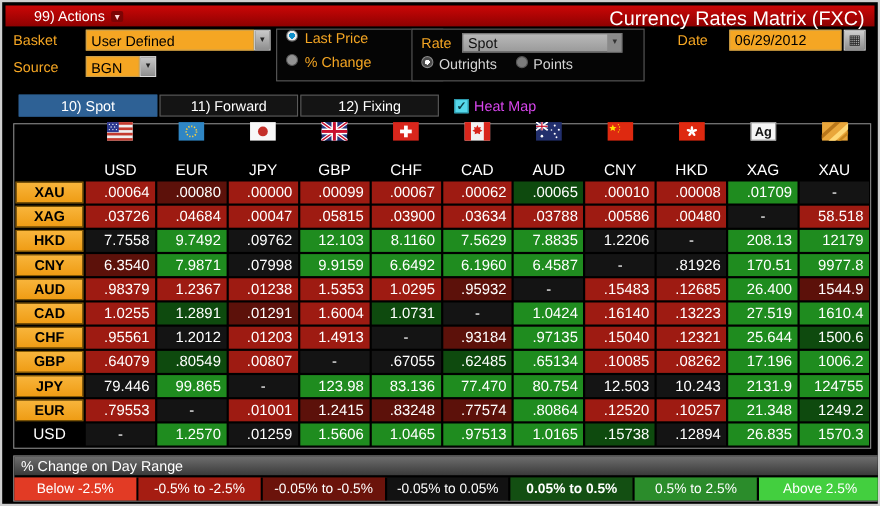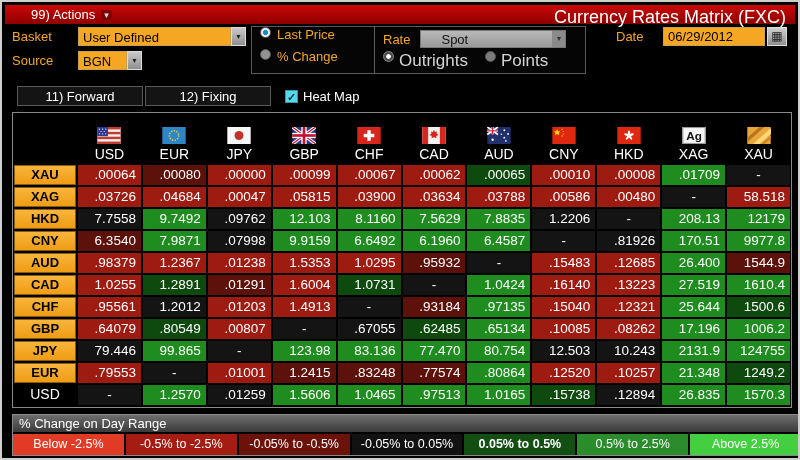--- a/index.html
+++ b/index.html
@@ -20,47 +20,47 @@
             border:1px solid #dcdcdc;box-sizing:border-box;color:#222;font-size:7px;
             text-align:center;line-height:17px;cursor:pointer;}
   .group{position:absolute;border:1px solid #5a5a5a;box-sizing:border-box;background:#050505;}
   .radio-row{display:flex;align-items:flex-start;gap:6px;height:22px;padding-left:8px;}
   .radio{width:11px;height:11px;border-radius:50%;display:inline-block;box-sizing:border-box;}
   .r-sel-cyan{background:radial-gradient(circle,#0e8fc9 0 2.6px,#ececec 2.7px);border:1px solid #666;}
   .r-unsel-gray{background:#939393;border:1px solid #555;}
   .r-sel-white{background:radial-gradient(circle,#ffffff 0 2.2px,#4b4b4b 2.3px);border:1px solid #888;}
   .r-unsel-dark{background:#7b7b7b;border:1px solid #555;}
   .radio-lbl-orange{color:#f5a623;font-size:13px;}
-  .radio-lbl-gray{color:#d4d4d4;font-size:17px;}
+  .radio-lbl-gray{color:#d4d4d4;font-size:13px;}
   .grayfield{position:absolute;background:linear-gradient(#b9b9b9,#9a9a9a);color:#111;font-size:13px;
-             height:18px;line-height:18px;padding:0 20px;box-sizing:border-box;border:1px solid #777;}
+             height:18px;line-height:18px;padding:0 4px;box-sizing:border-box;border:1px solid #777;}
   .grayfield .ar{position:absolute;right:0;top:0;width:13px;height:16px;background:#8a8a8a;
                  color:#333;font-size:7px;text-align:center;line-height:16px;}
   input.datefield{position:absolute;background:#f5a623;color:#000;font-size:13px;height:19px;
                   padding:0 4px;box-sizing:border-box;border:1px solid #caa14e;width:102px;
                   font-family:"Liberation Sans",sans-serif;}
   .calcbtn{position:absolute;width:20px;height:19px;background:linear-gradient(#cfcfcf,#8f8f8f);
            border:1px solid #ddd;box-sizing:border-box;color:#222;font-size:12px;text-align:center;
            line-height:17px;cursor:pointer;}
   
   .tabbar{position:absolute;left:15px;top:84px;height:20px;display:flex;gap:2px;align-items:center;}
   .tab{width:126px;height:20px;line-height:20px;text-align:center;font-size:13px;
        background:#141414;color:#ffffff;border:1px solid #5a5a5a;box-sizing:border-box;cursor:pointer;}
   .tab.active{background:#2e6195;color:#fff;border-color:#2e6195;}
   .heatwrap{display:flex;align-items:center;gap:5px;margin-left:12px;}
   .checkbox{width:13px;height:13px;background:#56d7ea;color:#083a44;font-size:11px;line-height:13px;
             text-align:center;font-weight:bold;border:1px solid #2c99ac;box-sizing:border-box;cursor:pointer;}
-  .heatlbl{color:#ffffff;font-size:13px;}
+  .heatlbl{color:#d946ef;font-size:13px;}
   
   .matrix-panel{position:absolute;left:10px;top:110px;width:780px;height:296px;
                 border:1px solid #8a8a8a;box-sizing:border-box;background:#000;padding:1px;}
   .grid{display:grid;grid-template-columns:62px repeat(11,1fr);gap:2px;background:#000;}
   .corner{height:48px;}
   .col-head{height:48px;display:flex;flex-direction:column;align-items:center;justify-content:flex-end;
-            gap:2px;padding-bottom:1px;cursor:pointer;}
+            gap:18px;padding-bottom:1px;cursor:pointer;}
   .flag{width:24px;height:17px;display:block;line-height:0;}
   .flag svg{width:24px;height:17px;display:block;}
   .col-code{color:#fff;font-size:14px;}
   .row-label{height:20px;line-height:18px;text-align:center;color:#000;font-size:13px;font-weight:bold;
              background:linear-gradient(#f8b53c,#ef9c14);border:1px solid #8a5e07;box-sizing:border-box;cursor:pointer;}
   .row-label.plain{background:none;border:none;color:#fff;font-weight:normal;font-size:14px;cursor:default;}
   .cell{height:20px;line-height:20px;color:#fff;font-size:13.5px;text-align:right;padding-right:5px;
         box-sizing:border-box;cursor:pointer;}
   .cell.dash{text-align:center;padding-right:0;}
   
@@ -119,20 +119,21 @@
       <span class="radio-lbl-gray">Points</span>
     </div>
   </div>
 
   <div class="lbl" style="left:614px;top:27px;">Date</div>
   <input class="datefield" style="left: 661px; top: 25px;" readonly="" value="06/29/2012">
   <div class="calcbtn" style="left:765px;top:25px;">▦</div>
 
   <div class="tabbar">
     <div id="tabs-holder" style="display:flex;gap:2px;">
+        <div class="tab active">10) Spot</div>
         <div class="tab">11) Forward</div>
         <div class="tab">12) Fixing</div>
       </div>
     <div class="heatwrap">
       <span class="checkbox">✓</span>
       <span class="heatlbl">Heat Map</span>
     </div>
   </div>
 
   <div class="matrix-panel">

